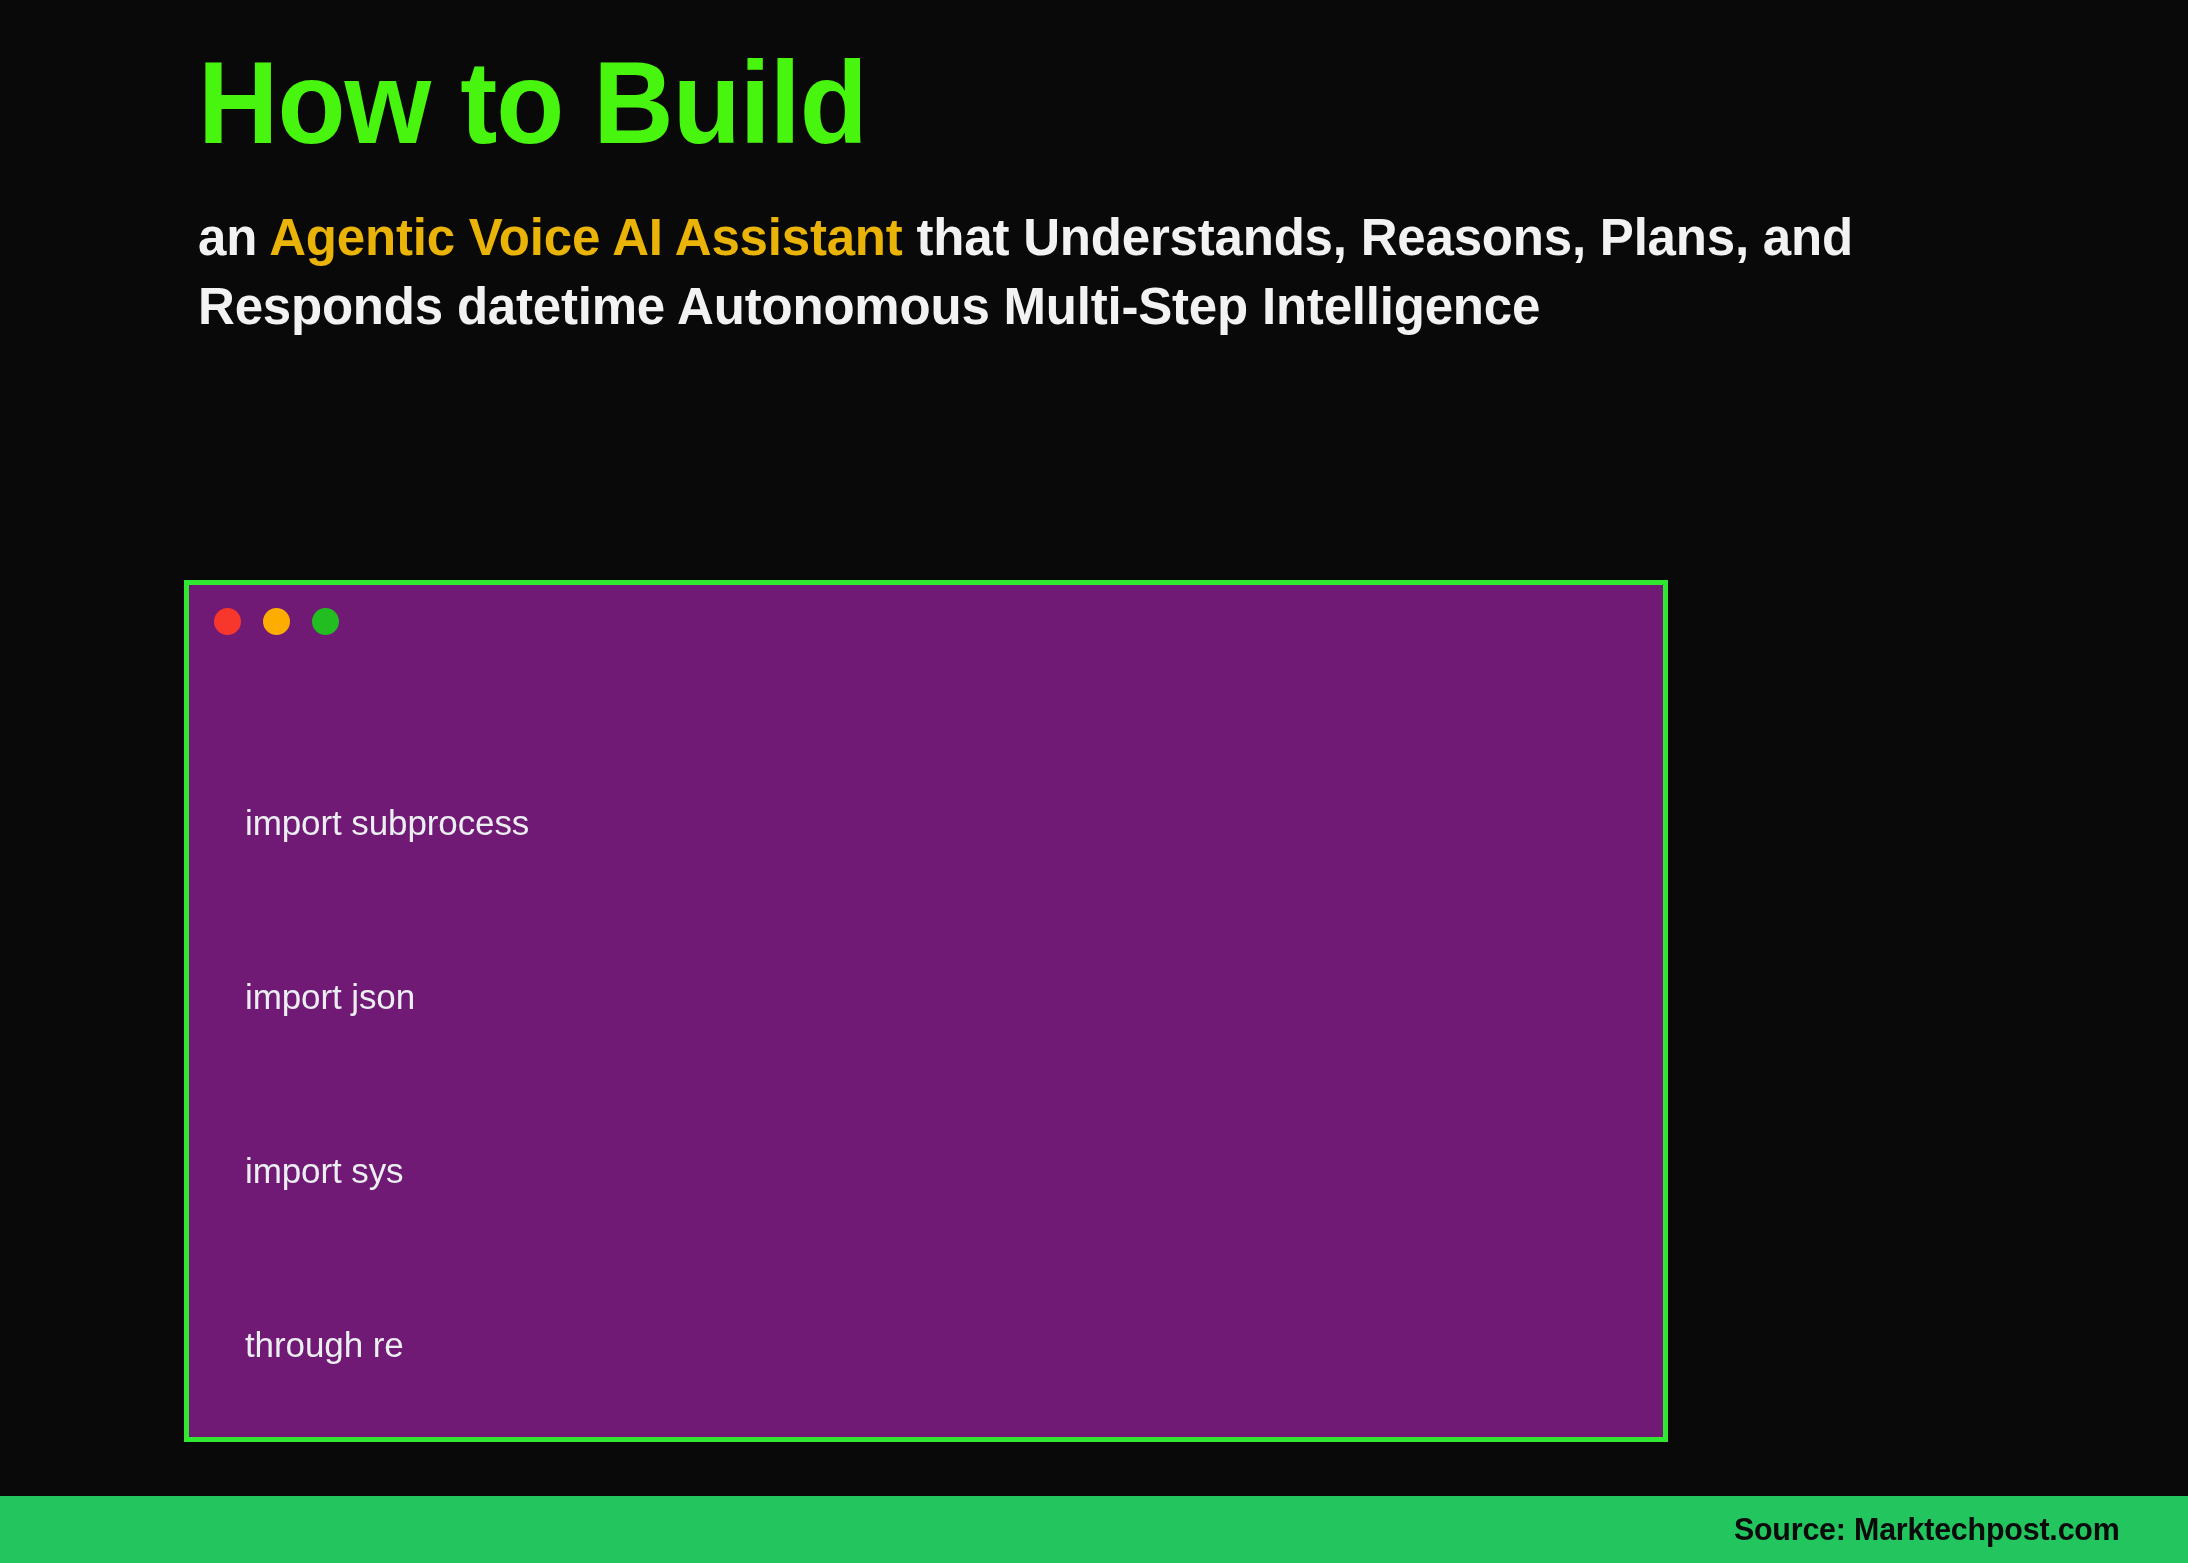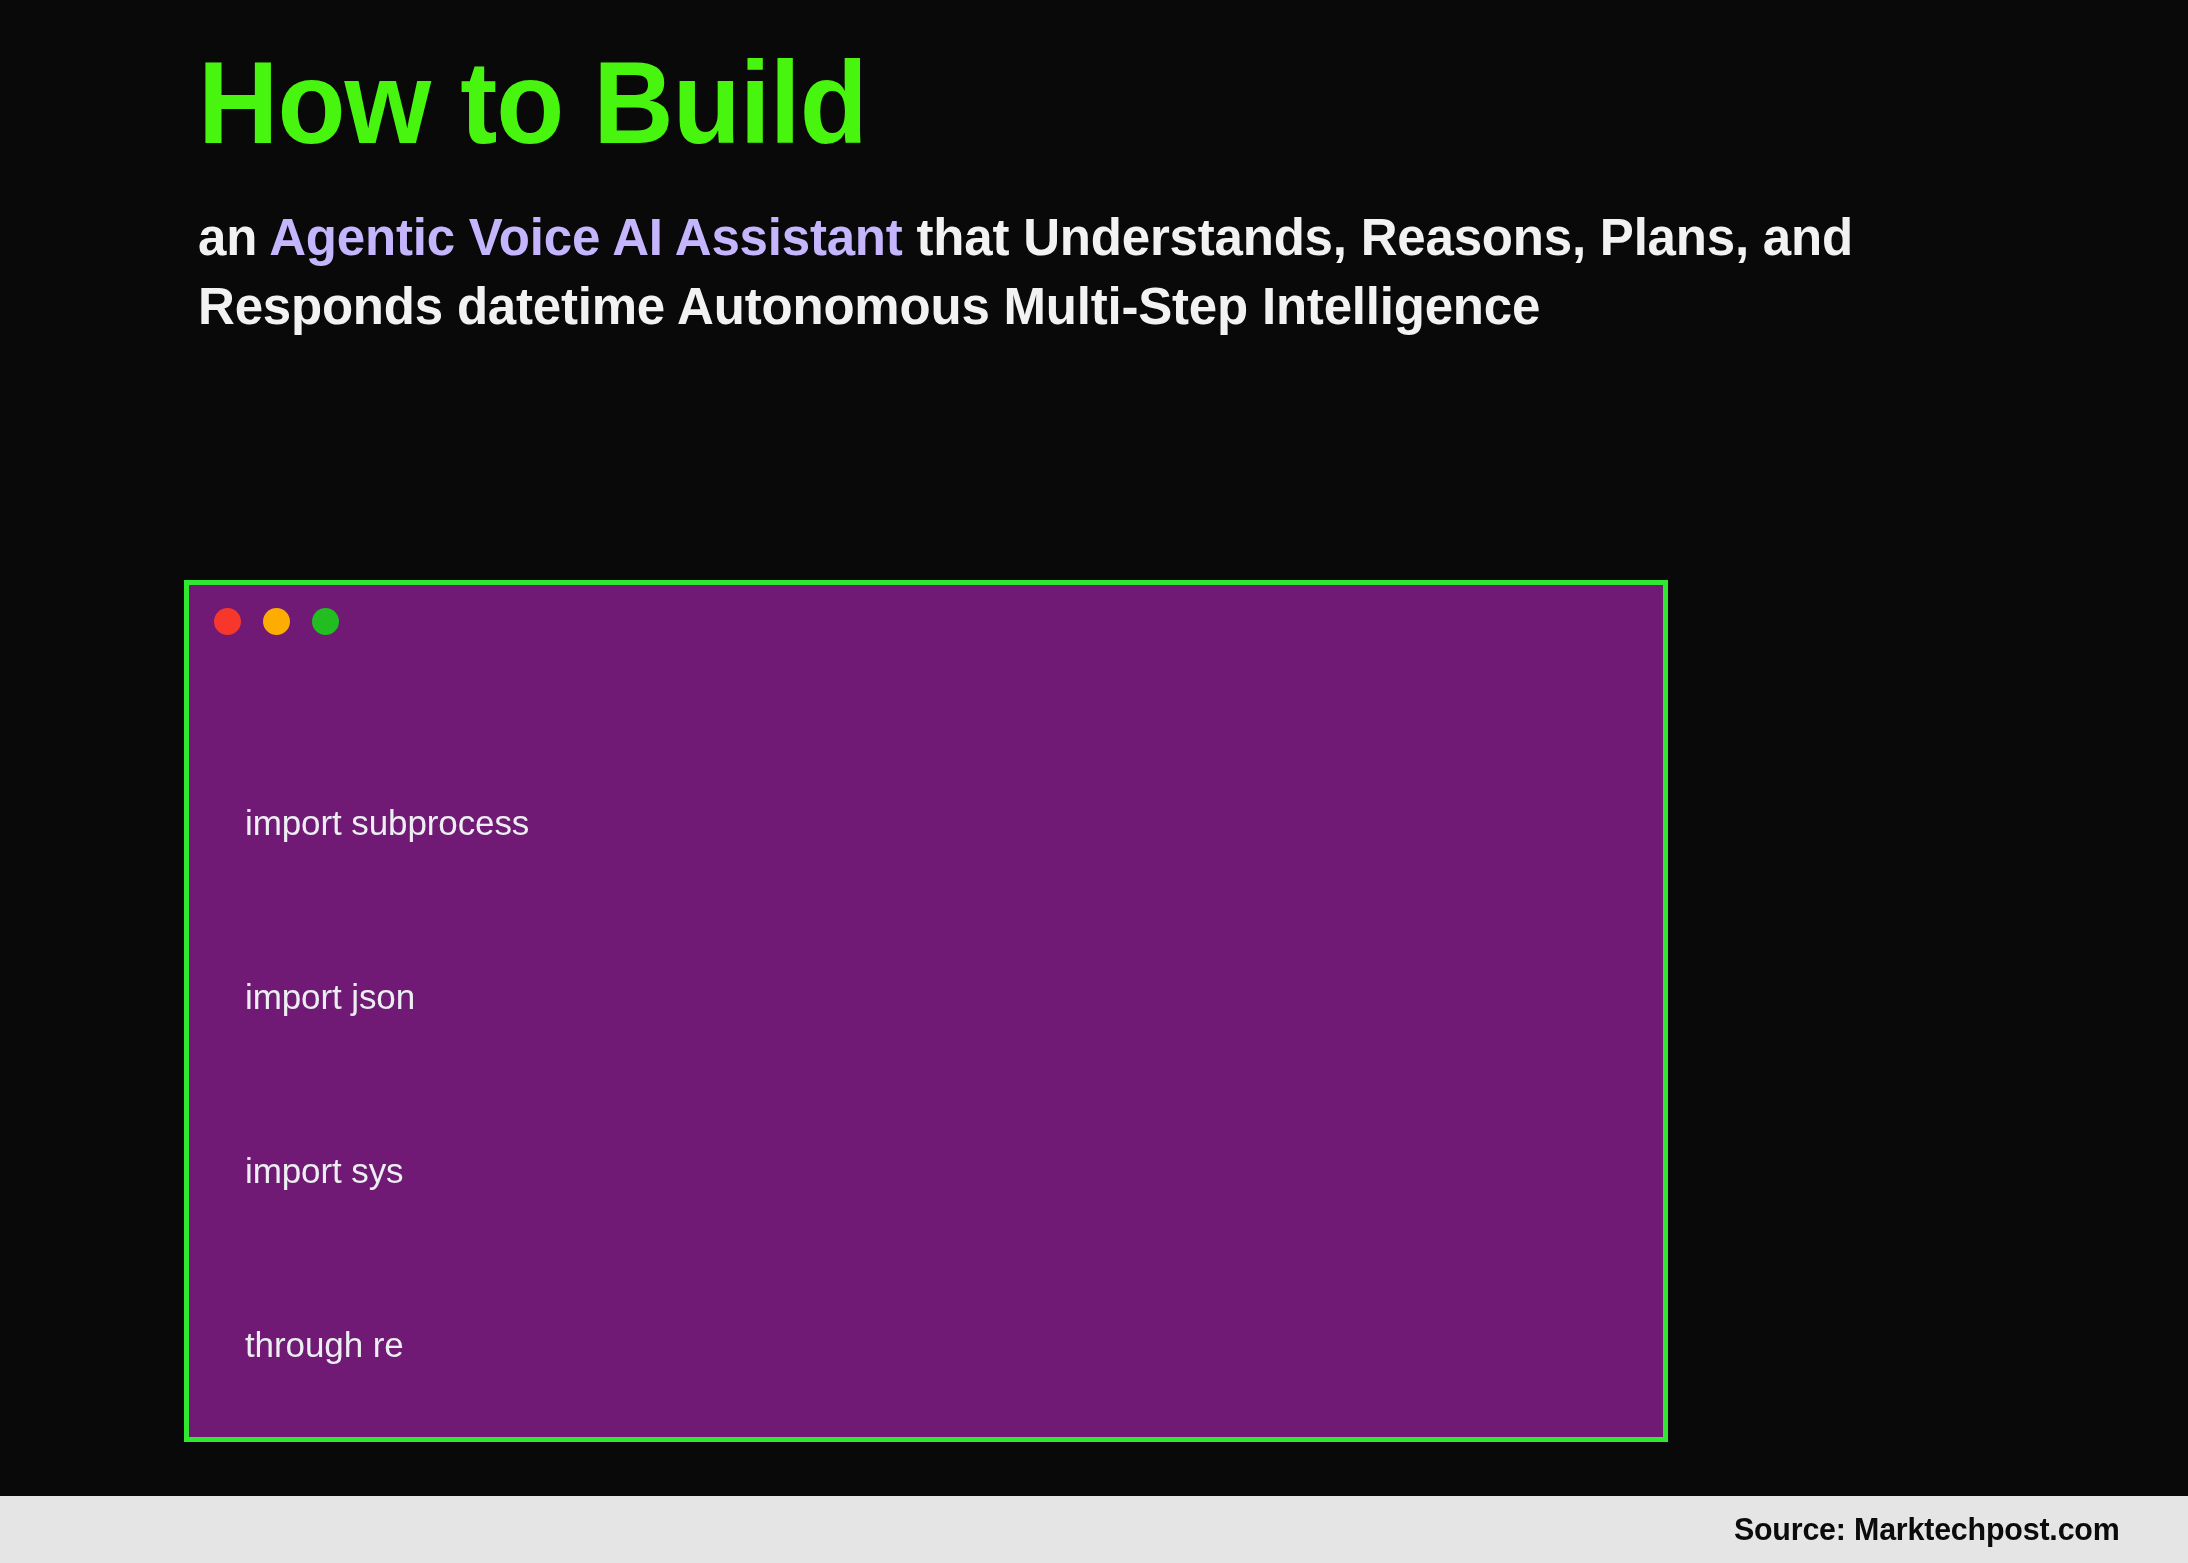--- a/index.html
+++ b/index.html
@@ -40,21 +40,21 @@
   #subtitle {
     margin: 38px 0 0 0;
     color: #f2f2f2;
     font-weight: 700;
     font-size: 51px;
     line-height: 1.36;
     letter-spacing: -0.2px;
     max-width: 1900px;
   }
   .hl-green {
-    color: #c4b5fd;
+    color: #eab308;
   }
 
   
   #code-window {
     position: absolute;
     left: 184px;
     top: 580px;
     width: 1484px;
     height: 862px;
     box-sizing: border-box;
@@ -97,21 +97,21 @@
     white-space: pre;
   }
 
   
   #footer-bar {
     position: absolute;
     left: 0;
     bottom: 0;
     width: 2188px;
     height: 67px;
-    background: #e5e5e5;
+    background: #22c55e;
     display: flex;
     align-items: center;
     justify-content: flex-end;
   }
   #footer-source {
     color: #0b0b0b;
     font-weight: 700;
     font-size: 32px;
     letter-spacing: -0.2px;
     padding-right: 72px;

